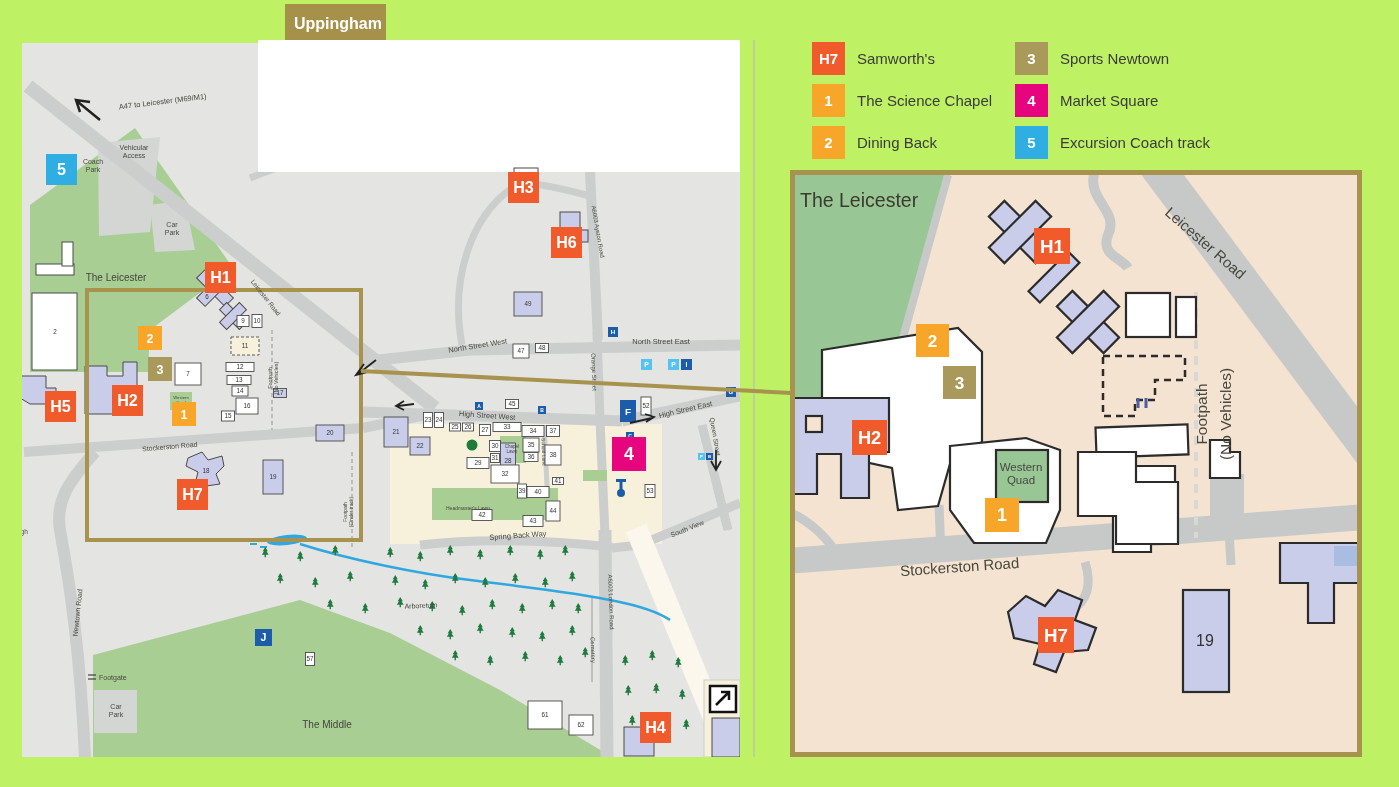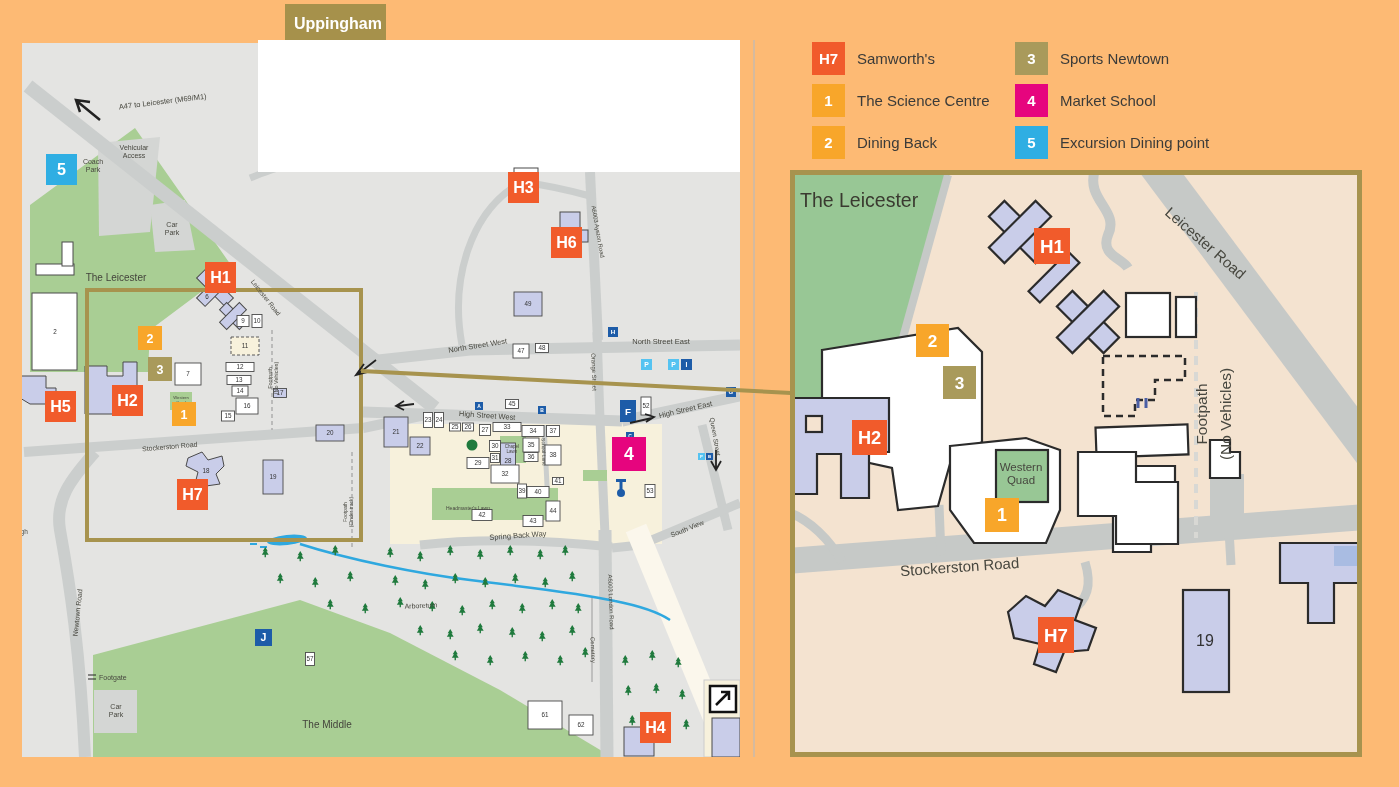--- a/index.html
+++ b/index.html
@@ -1,16 +1,16 @@
 <!DOCTYPE html>
 <html><head>
 <meta charset="utf-8">
 <style>
   html,body{margin:0;padding:0;background:#fff;}
-  .stage{position:relative;width:1399px;height:787px;background:#fdba74;overflow:hidden;
+  .stage{position:relative;width:1399px;height:787px;background:#bef264;overflow:hidden;
          font-family:"Liberation Sans",sans-serif;}
   .brand-box{position:absolute;left:285px;top:4px;width:101px;height:40px;background:#A6914B;}
   .brand-box span{color:#fff;font-weight:bold;font-size:16px;line-height:40px;padding-left:9px;display:block;}
   .crest{position:absolute;left:287px;top:52px;width:97px;height:106px;background:#fff;
          border:5px solid #B3A26B;box-sizing:border-box;}
   .legend-col{position:absolute;top:42px;}
   .legend-row{display:flex;align-items:center;height:33px;margin-bottom:9px;}
   .lmark{width:33px;height:33px;display:flex;align-items:center;justify-content:center;
          color:#fff;font-weight:bold;font-size:15px;flex:0 0 33px;}
   .llabel{margin-left:12px;font-size:15px;color:#3B3B39;white-space:nowrap;text-align:center;}
@@ -67,39 +67,39 @@
         <span class="llabel">Meadhurst</span>
       </div>
     </div>
   <div class="legend-col" style="left:812px">
       <div class="legend-row">
         <span class="lmark" style="background: rgb(241, 91, 43);">H7</span>
         <span class="llabel">Samworth's</span>
       </div>
       <div class="legend-row">
         <span class="lmark" style="background: rgb(248, 166, 42);">1</span>
-        <span class="llabel">The Science Centre</span>
+        <span class="llabel">The Science Chapel</span>
       </div>
       <div class="legend-row">
         <span class="lmark" style="background: rgb(248, 166, 42);">2</span>
         <span class="llabel">Dining Back</span>
       </div>
     </div>
   <div class="legend-col" style="left:1015px">
       <div class="legend-row">
         <span class="lmark" style="background: rgb(169, 154, 91);">3</span>
         <span class="llabel">Sports Newtown</span>
       </div>
       <div class="legend-row">
         <span class="lmark" style="background: rgb(230, 5, 126);">4</span>
-        <span class="llabel">Market School</span>
+        <span class="llabel">Market Square</span>
       </div>
       <div class="legend-row">
         <span class="lmark" style="background: rgb(47, 174, 227);">5</span>
-        <span class="llabel">Excursion Dining point</span>
+        <span class="llabel">Excursion Coach track</span>
       </div>
     </div>
 
   <svg class="overlay" style="left:22px;top:40px" width="718" height="717" viewBox="22 40 718 717">
     <rect x="22" y="43" width="718" height="714" fill="#E4E4E2"></rect>
 
     <g>
       <polygon points="30,205 135,128 233,268 150,330 148,372 30,372" fill="#A9CE94"></polygon>
       <polygon points="93,655 300,600 390,633 500,690 612,757 93,757" fill="#A9CE94"></polygon>
     </g>

